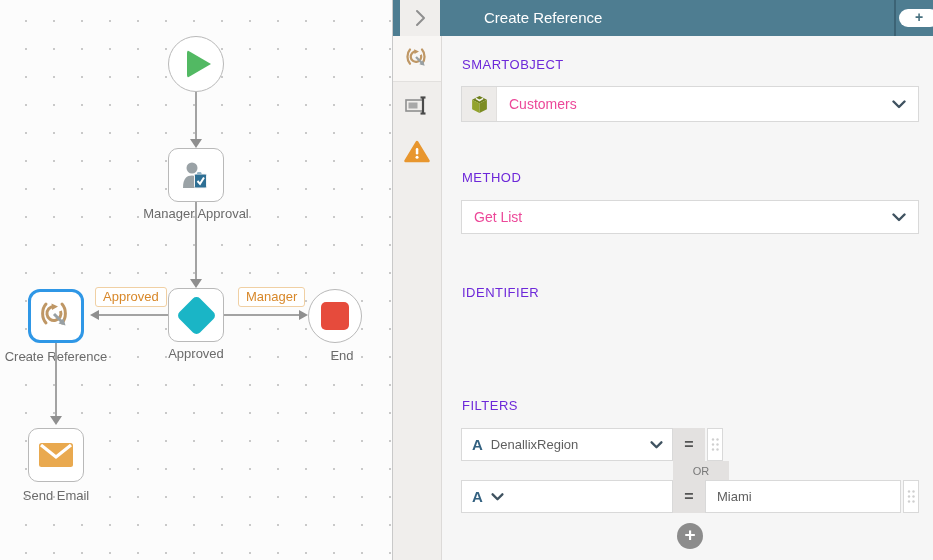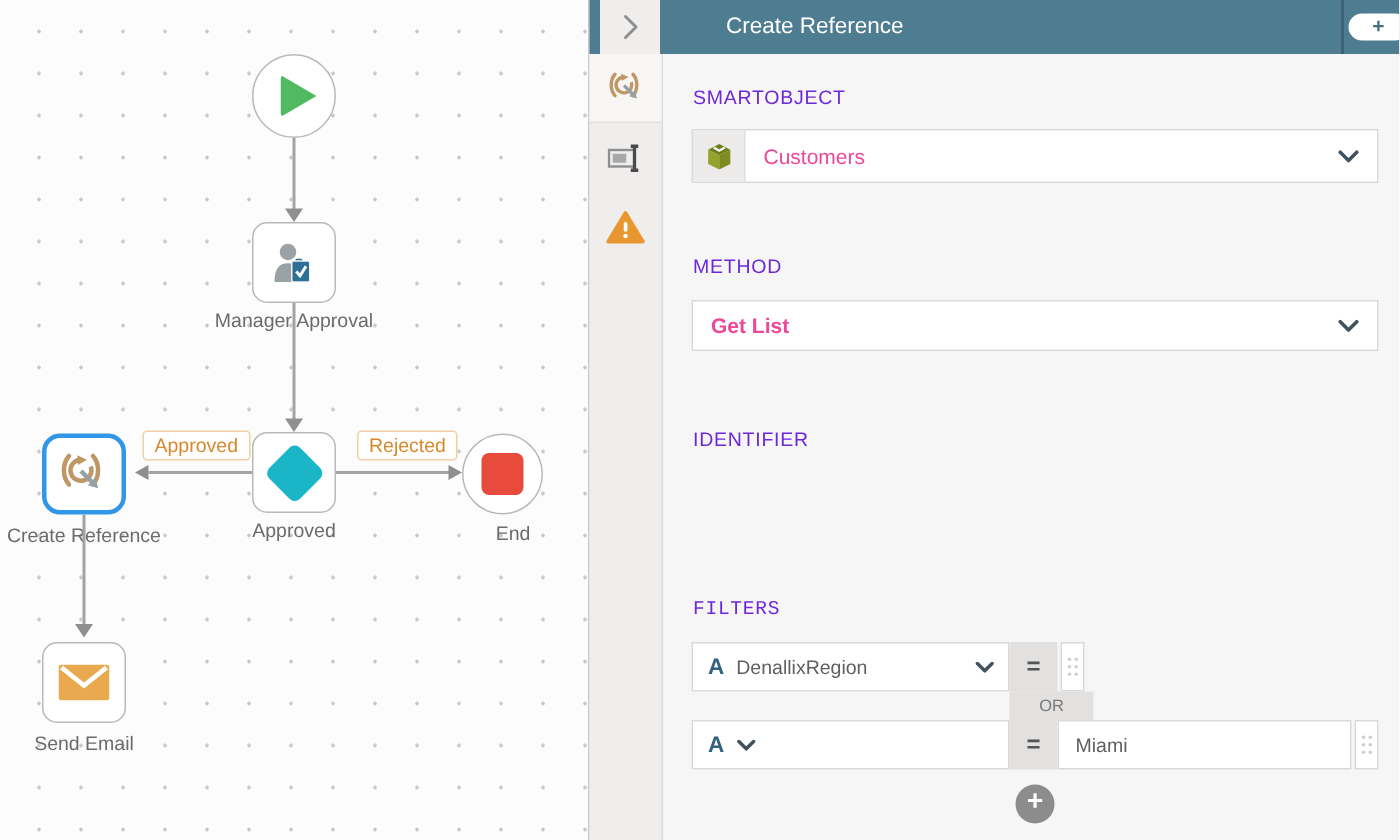--- a/index.html
+++ b/index.html
@@ -86,21 +86,21 @@
       <div class="diamond"></div>
     </div>
     <div class="node-label" style="left:146px;top:346px;width:100px;">Approved</div>
 
     <div class="edge-line" style="left:99px;top:314px;width:69px;height:2px;"></div>
     <div class="arrow-left" style="left:90px;top:310px;"></div>
     <div class="edge-label" style="left:95px;top:287px;">Approved</div>
 
     <div class="edge-line" style="left:224px;top:314px;width:76px;height:2px;"></div>
     <div class="arrow-right" style="left:299px;top:310px;"></div>
-    <div class="edge-label" style="left:238px;top:287px;">Rejected</div>
+    <div class="edge-label" style="left:238px;top:287px;">Manager</div>
 
     <div class="node circle" style="left:308px;top:289px;width:54px;height:54px;">
       <div class="stopsq"></div>
     </div>
     <div class="node-label" style="left:312px;top:348px;width:60px;text-align:center;">End</div>
 
     <div class="node selected" style="left:28px;top:289px;width:56px;height:54px;">
       <svg width="36" height="30" viewBox="0 0 36 30">
         <path d="M8,3 C3.5,8 3.5,17 8,22" fill="none" stroke="#bf9765" stroke-width="3" stroke-linecap="round"></path>
         <path d="M24,3 C28.5,8 28.5,17 24,22" fill="none" stroke="#bf9765" stroke-width="3" stroke-linecap="round"></path>
@@ -180,32 +180,32 @@
         </div>
         <div class="ftext">Customers</div>
         <div class="chev">
           <svg width="14" height="9" viewBox="0 0 14 9">
               <polyline points="1.5,1.5 7,7 12.5,1.5" fill="none" stroke="#3f5260" stroke-width="2.4" stroke-linecap="round" stroke-linejoin="round"></polyline>
             </svg>
         </div>
       </div>
 
       <div class="sec-label" style="top:134px;">METHOD</div>
-      <div class="field" style="top:164px;height:34px;font-weight:bold;">
+      <div class="field" style="top:164px;height:34px;">
         <div class="ftext">Get List</div>
         <div class="chev">
           <svg width="14" height="9" viewBox="0 0 14 9">
               <polyline points="1.5,1.5 7,7 12.5,1.5" fill="none" stroke="#3f5260" stroke-width="2.4" stroke-linecap="round" stroke-linejoin="round"></polyline>
             </svg>
         </div>
       </div>
 
       <div class="sec-label" style="top:249px;">IDENTIFIER</div>
 
-      <div class="sec-label" style="top:362px;font-family:Liberation Mono, monospace;">FILTERS</div>
+      <div class="sec-label" style="top:362px;">FILTERS</div>
 
       <div class="frow" style="top:392px;">
         <div class="fdrop">
           <span class="aicon">A</span>
           <div class="ftext">DenallixRegion</div>
           <div class="chev">
             <svg width="13" height="8" viewBox="0 0 14 9">
                 <polyline points="1.5,1.5 7,7 12.5,1.5" fill="none" stroke="#3f5260" stroke-width="2.6" stroke-linecap="round" stroke-linejoin="round"></polyline>
               </svg>
           </div>

